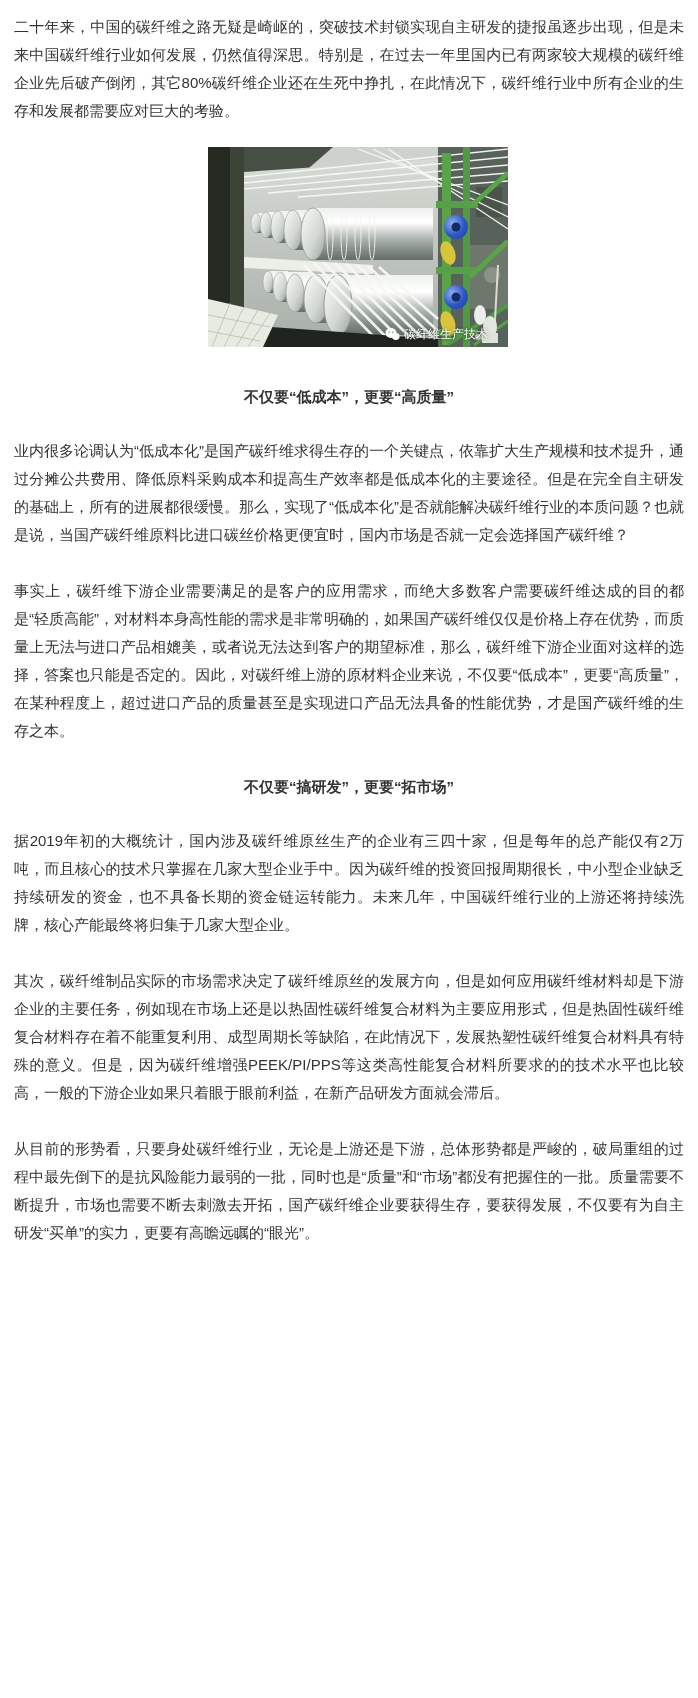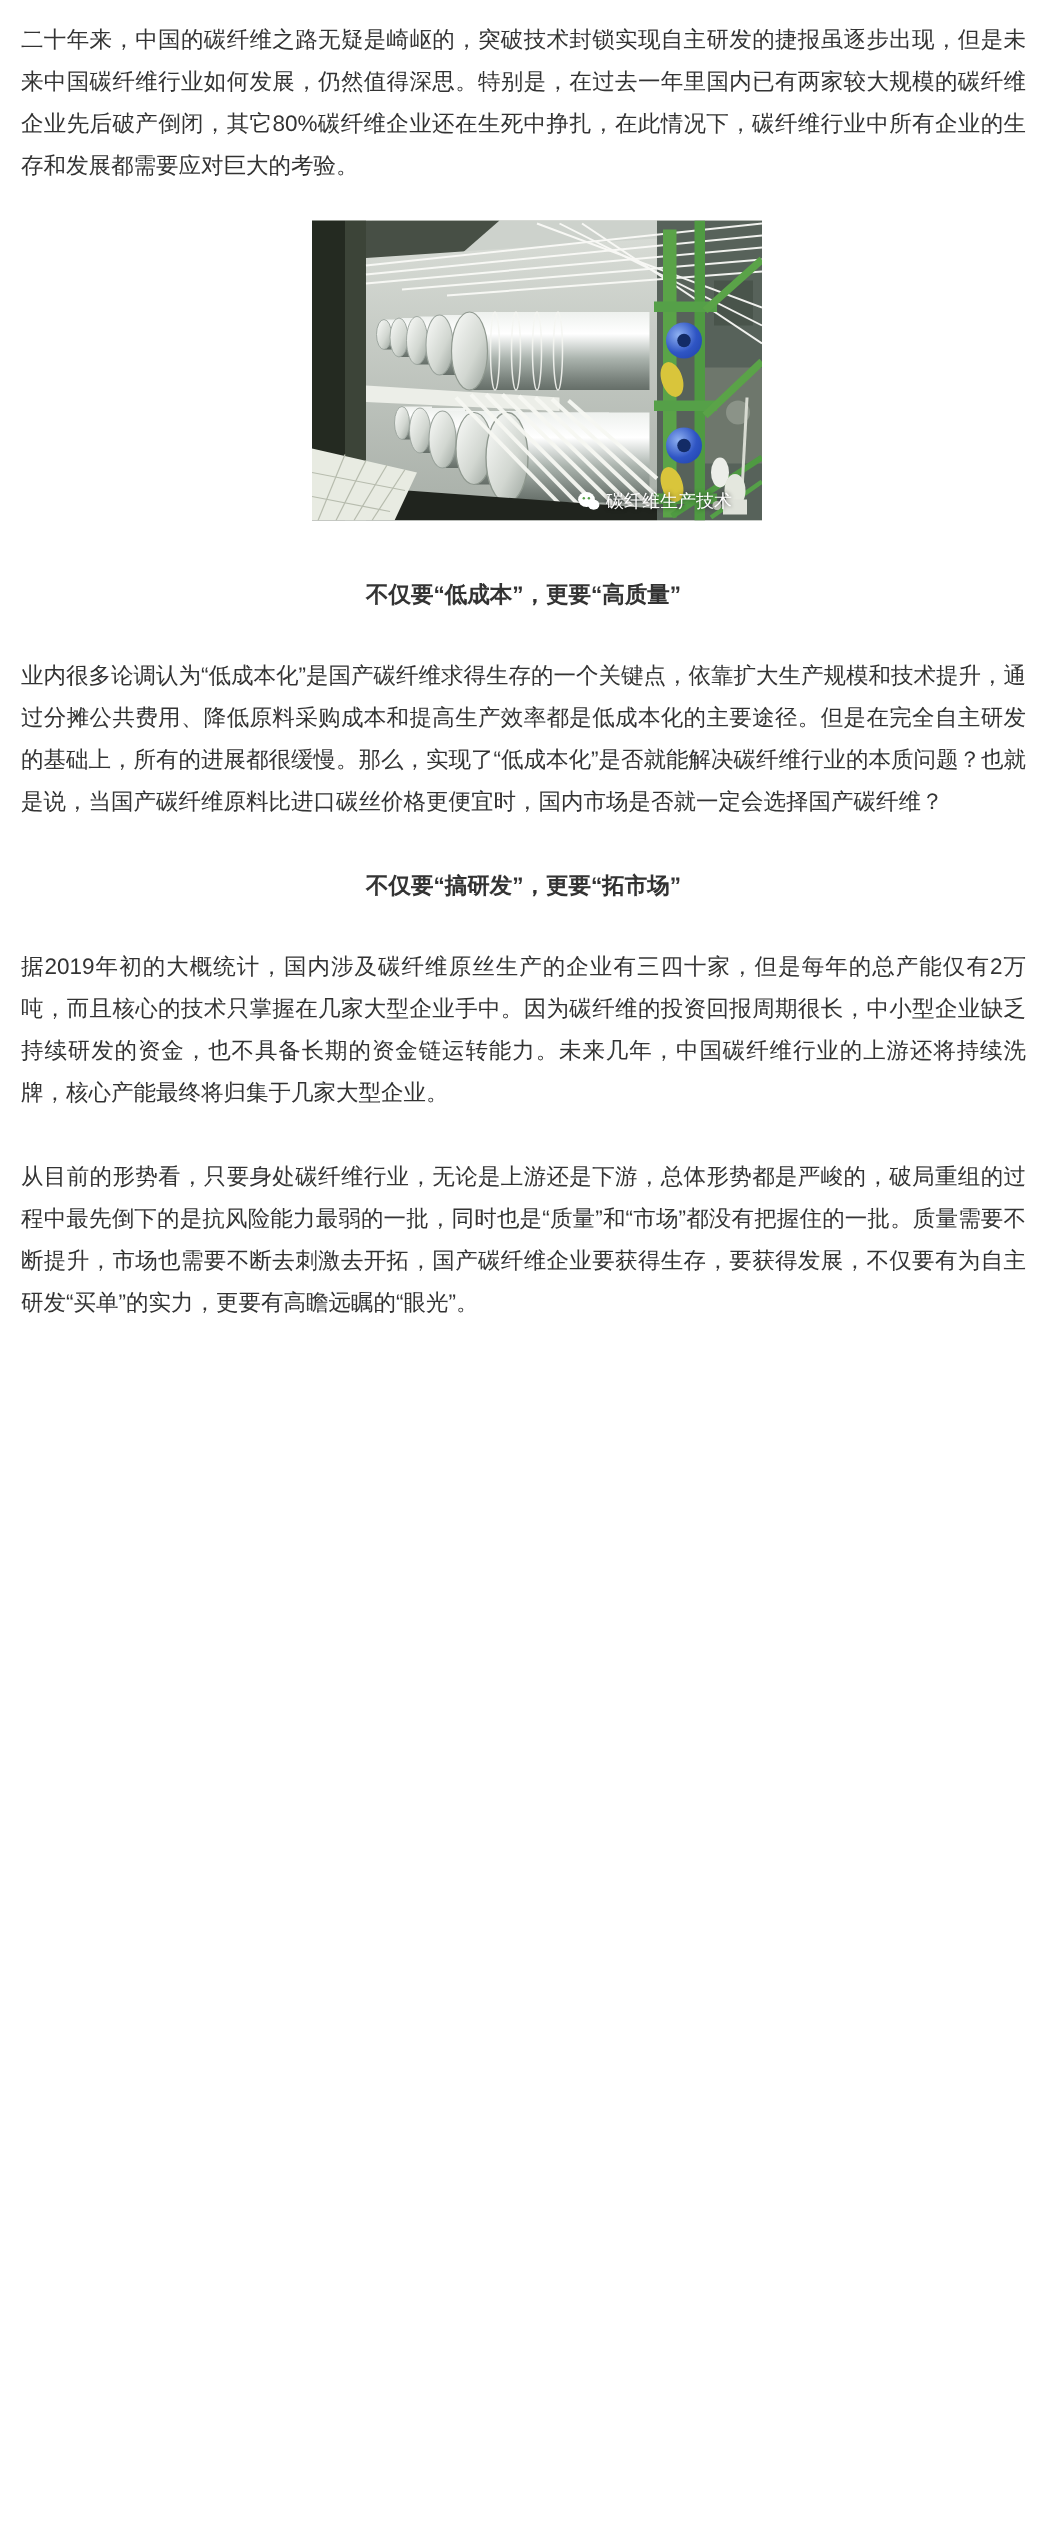--- a/index.html
+++ b/index.html
@@ -203,19 +203,21 @@
         <circle cx="4.2" cy="5.2" r="0.8" fill="#55a048"></circle>
         <circle cx="7.6" cy="5.2" r="0.8" fill="#55a048"></circle>
       </svg>
       <span>碳纤维生产技术</span>
     </figcaption>
   </figure>
 
   <h2 class="heading">不仅要“低成本”，更要“高质量”</h2>
 
   <p class="para">业内很多论调认为“低成本化”是国产碳纤维求得生存的一个关键点，依靠扩大生产规模和技术提升，通过分摊公共费用、降低原料采购成本和提高生产效率都是低成本化的主要途径。但是在完全自主研发的基础上，所有的进展都很缓慢。那么，实现了“低成本化”是否就能解决碳纤维行业的本质问题？也就是说，当国产碳纤维原料比进口碳丝价格更便宜时，国内市场是否就一定会选择国产碳纤维？</p>
+  <p class="para">事实上，碳纤维下游企业需要满足的是客户的应用需求，而绝大多数客户需要碳纤维达成的目的都是“轻质高能”，对材料本身高性能的需求是非常明确的，如果国产碳纤维仅仅是价格上存在优势，而质量上无法与进口产品相媲美，或者说无法达到客户的期望标准，那么，碳纤维下游企业面对这样的选择，答案也只能是否定的。因此，对碳纤维上游的原材料企业来说，不仅要“低成本”，更要“高质量”，在某种程度上，超过进口产品的质量甚至是实现进口产品无法具备的性能优势，才是国产碳纤维的生存之本。</p>
 
   <h2 class="heading">不仅要“搞研发”，更要“拓市场”</h2>
 
   <p class="para">据2019年初的大概统计，国内涉及碳纤维原丝生产的企业有三四十家，但是每年的总产能仅有2万吨，而且核心的技术只掌握在几家大型企业手中。因为碳纤维的投资回报周期很长，中小型企业缺乏持续研发的资金，也不具备长期的资金链运转能力。未来几年，中国碳纤维行业的上游还将持续洗牌，核心产能最终将归集于几家大型企业。</p>
+  <p class="para">其次，碳纤维制品实际的市场需求决定了碳纤维原丝的发展方向，但是如何应用碳纤维材料却是下游企业的主要任务，例如现在市场上还是以热固性碳纤维复合材料为主要应用形式，但是热固性碳纤维复合材料存在着不能重复利用、成型周期长等缺陷，在此情况下，发展热塑性碳纤维复合材料具有特殊的意义。但是，因为碳纤维增强PEEK/PI/PPS等这类高性能复合材料所要求的的技术水平也比较高，一般的下游企业如果只着眼于眼前利益，在新产品研发方面就会滞后。</p>
   <p class="para">从目前的形势看，只要身处碳纤维行业，无论是上游还是下游，总体形势都是严峻的，破局重组的过程中最先倒下的是抗风险能力最弱的一批，同时也是“质量”和“市场”都没有把握住的一批。质量需要不断提升，市场也需要不断去刺激去开拓，国产碳纤维企业要获得生存，要获得发展，不仅要有为自主研发“买单”的实力，更要有高瞻远瞩的“眼光”。</p>
 
 </div>
 
 </body></html>

